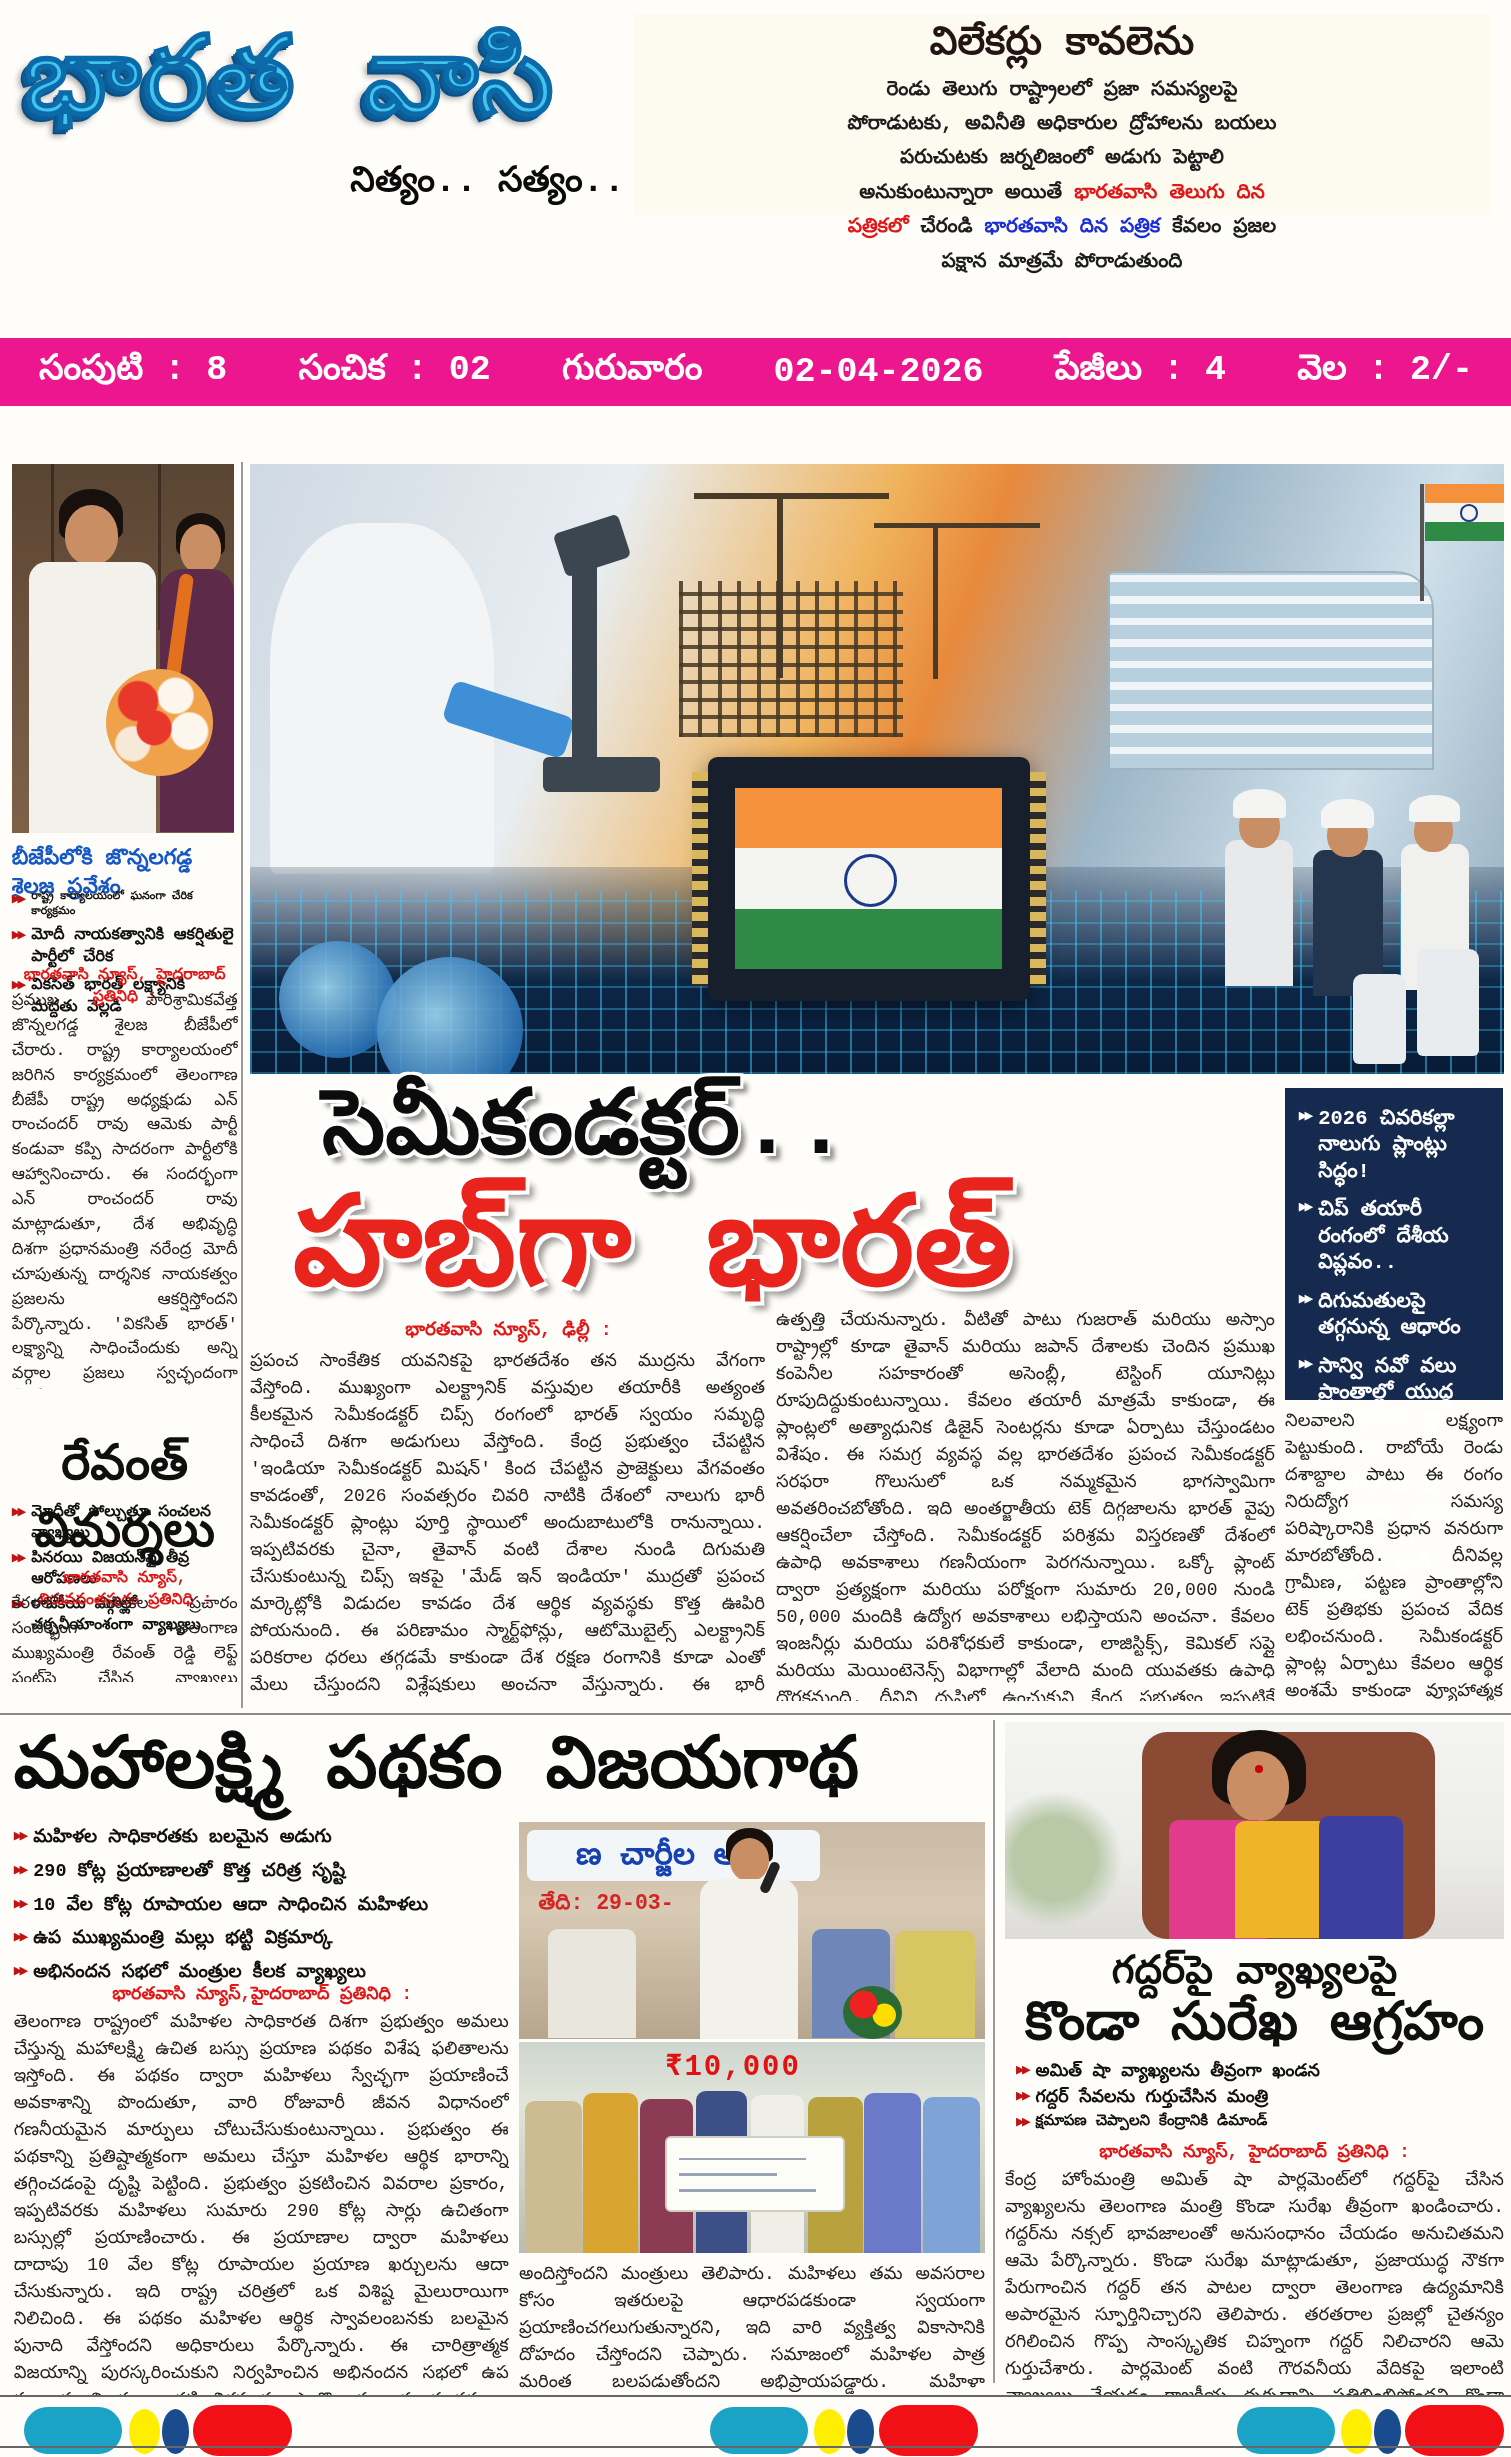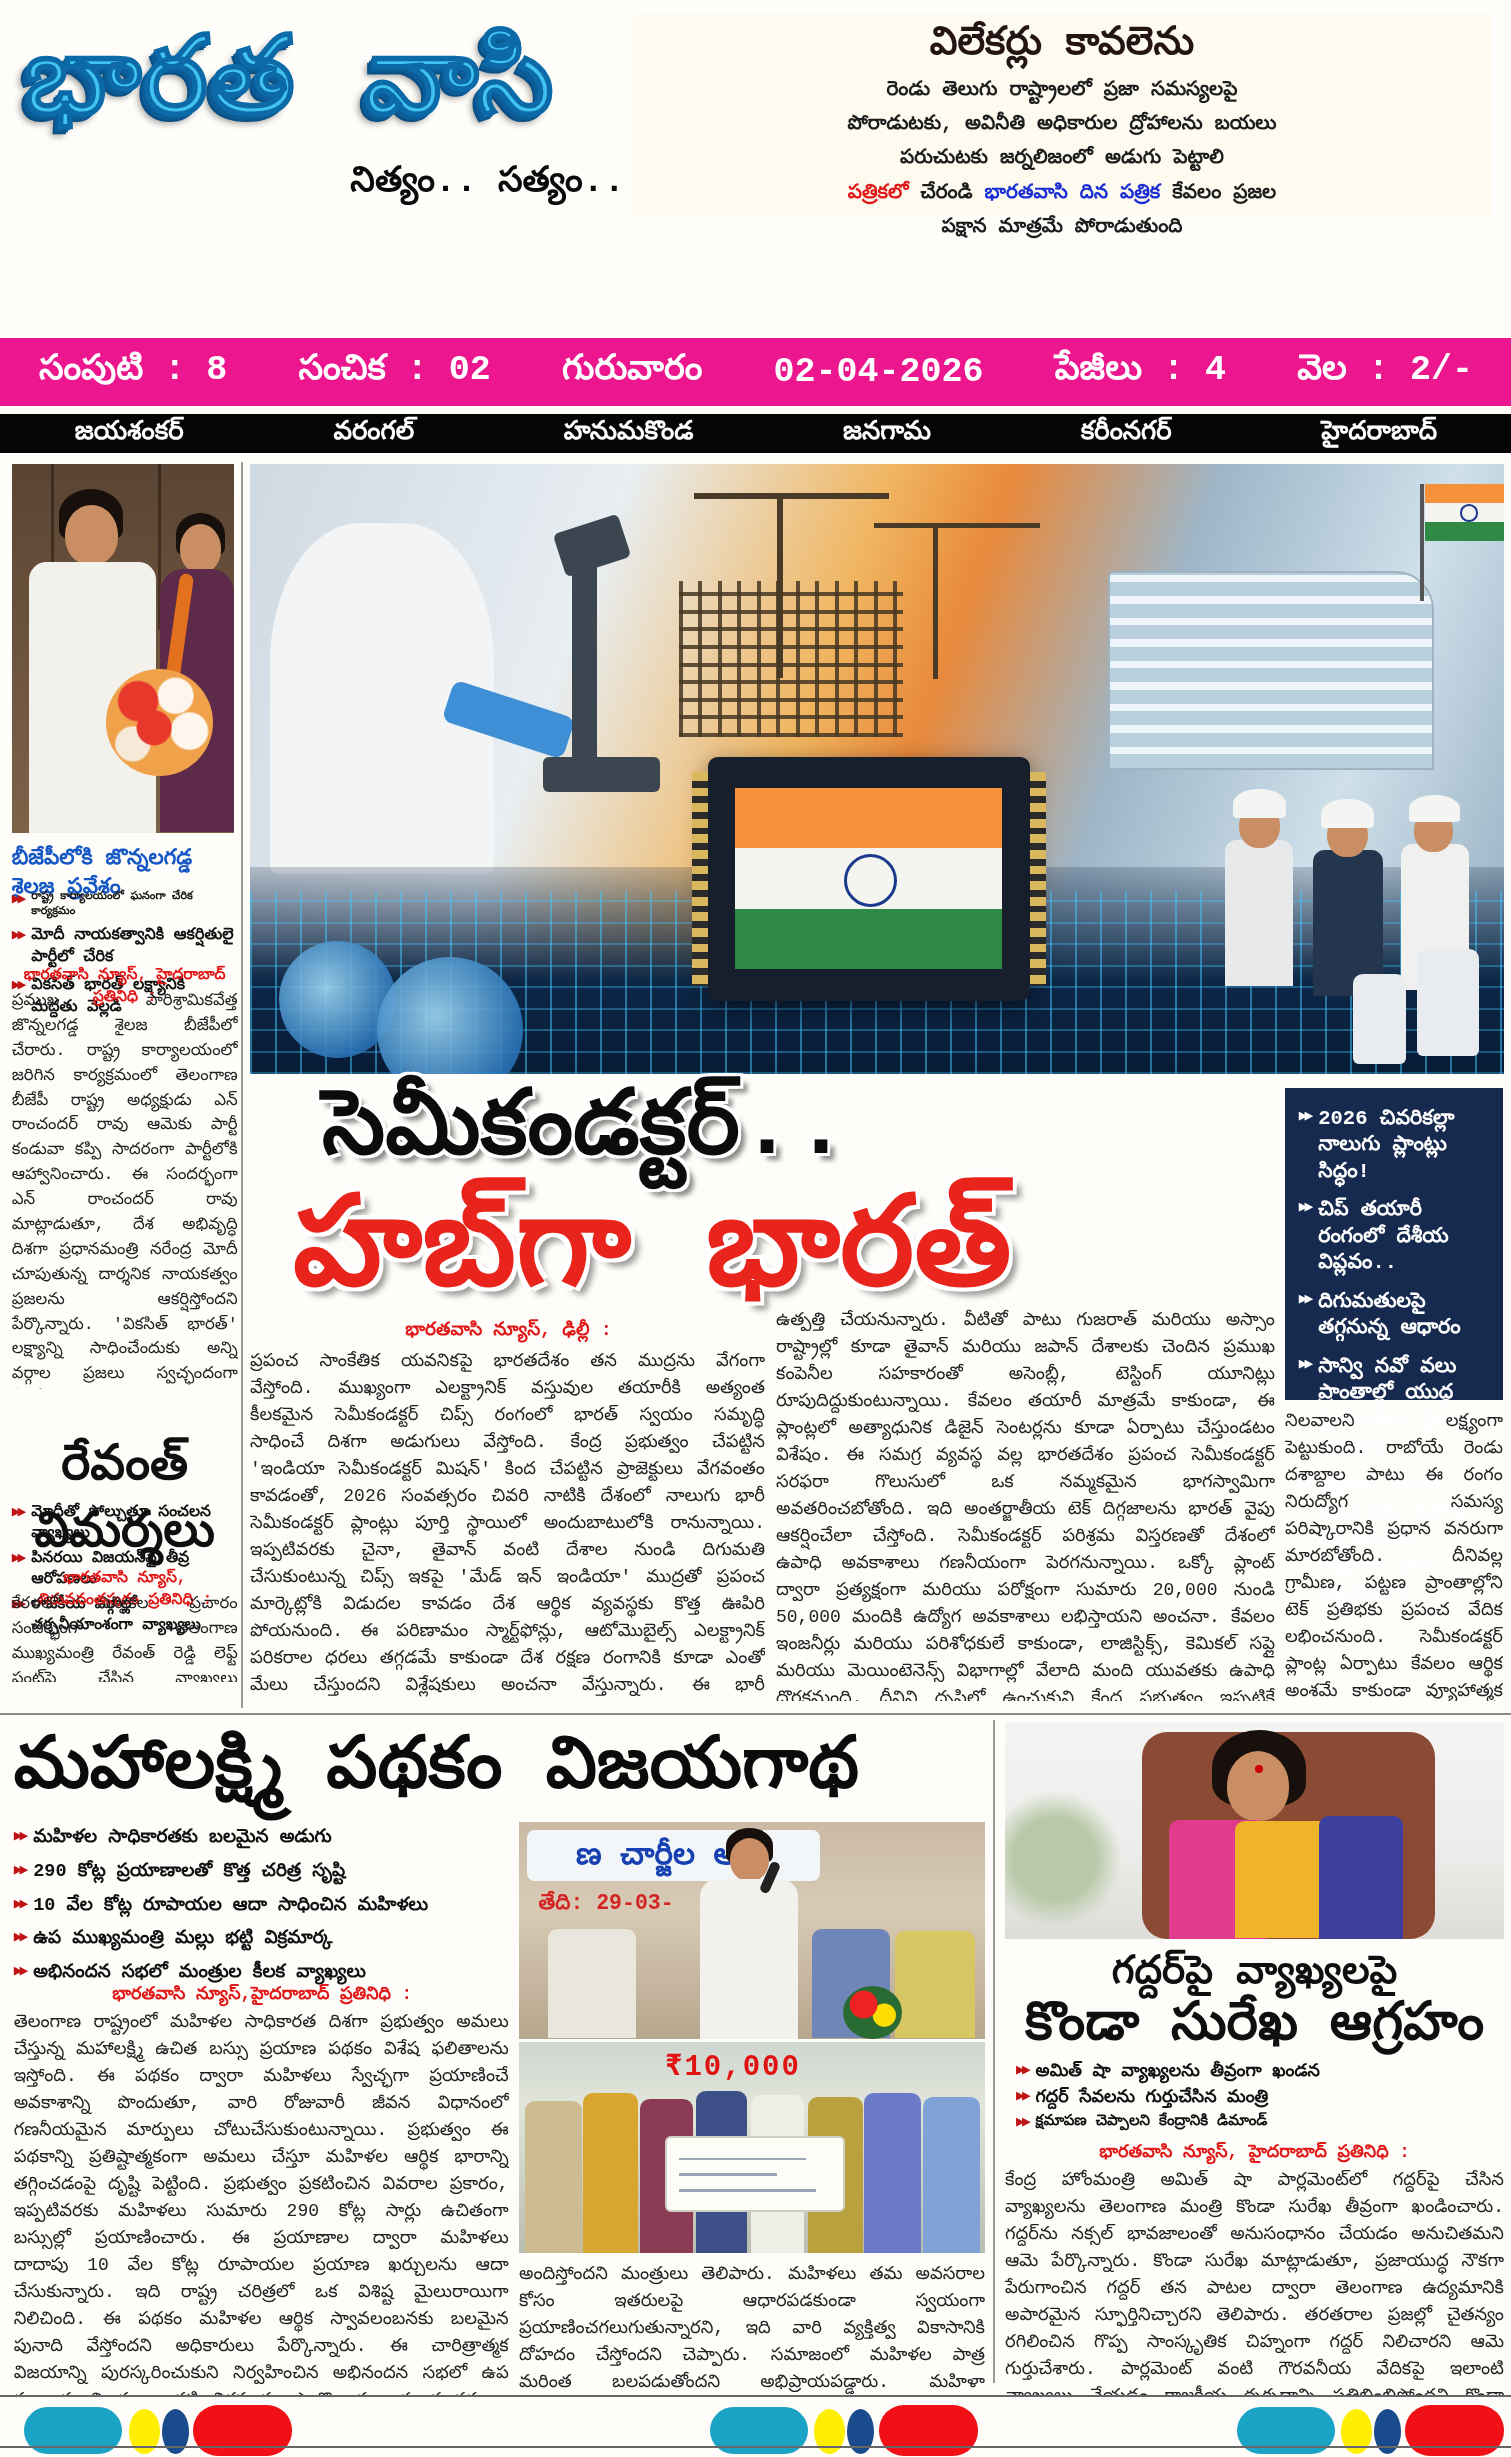--- a/index.html
+++ b/index.html
@@ -97,39 +97,32 @@
   </div>
   <div class="abs mast-tagline" style="left:346px;top:161px;width:283px;text-align:center;">నిత్యం.. సత్యం..</div>
 
   <div class="abs vline" style="left:639px;top:21.5px;height:183px;"></div>
 
   <div class="abs recruit" style="left:633px;top:13.7px;width:858px;height:195px;padding-top:5.9px;">
     <div class="recruit-head">విలేకర్లు కావలెను</div>
     <div class="recruit-line">రెండు తెలుగు రాష్ట్రాలలో ప్రజా సమస్యలపై</div>
     <div class="recruit-line">పోరాడుటకు, అవినీతి అధికారుల ద్రోహాలను బయలు</div>
     <div class="recruit-line">పరుచుటకు జర్నలిజంలో అడుగు పెట్టాలి</div>
+    <div class="recruit-line"><span>అనుకుంటున్నారా అయితే </span><span class="red">భారతవాసి తెలుగు దిన</span></div>
     <div class="recruit-line"><span class="red">పత్రికలో </span><span>చేరండి </span><span class="blue">భారతవాసి దిన పత్రిక </span><span>కేవలం ప్రజల</span></div>
     <div class="recruit-line">పక్షాన మాత్రమే పోరాడుతుంది</div>
   </div>
 
   <div class="abs pinkbar" style="left:0;top:338px;width:1512px;height:68px;box-sizing:border-box;">
     <span>సంపుటి : 8</span>
     <span>సంచిక : 02</span>
     <span>గురువారం</span>
     <span>02-04-2026</span>
     <span>పేజీలు : 4</span>
     <span>వెల : 2/-</span>
-  </div>
-  <div class="abs blackbar" style="left:0;top:414px;width:1512px;height:39px;">
-    <span>జయశంకర్</span>
-    <span>వరంగల్</span>
-    <span>హనుమకొండ</span>
-    <span>జనగామ</span>
-    <span>కరీంనగర్</span>
-    <span>హైదరాబాద్</span>
   </div>
 
   <div class="abs photo ph-bjp" style="left:11.7px;top:464px;width:222px;height:369px;">
     <div class="panel-line" style="left:39px;"></div>
     <div class="panel-line" style="left:146px;"></div>
     <div class="hair" style="left:47px;top:25px;width:64px;height:51px;"></div>
     <div class="person-head" style="left:53px;top:41px;width:53px;height:60px;"></div>
     <div class="shirt" style="left:17.6px;top:98px;width:127px;height:271px;"></div>
     <div class="hair" style="left:164px;top:49px;width:49px;height:43px;"></div>
     <div class="person-head" style="left:168px;top:60px;width:41px;height:49px;"></div>

